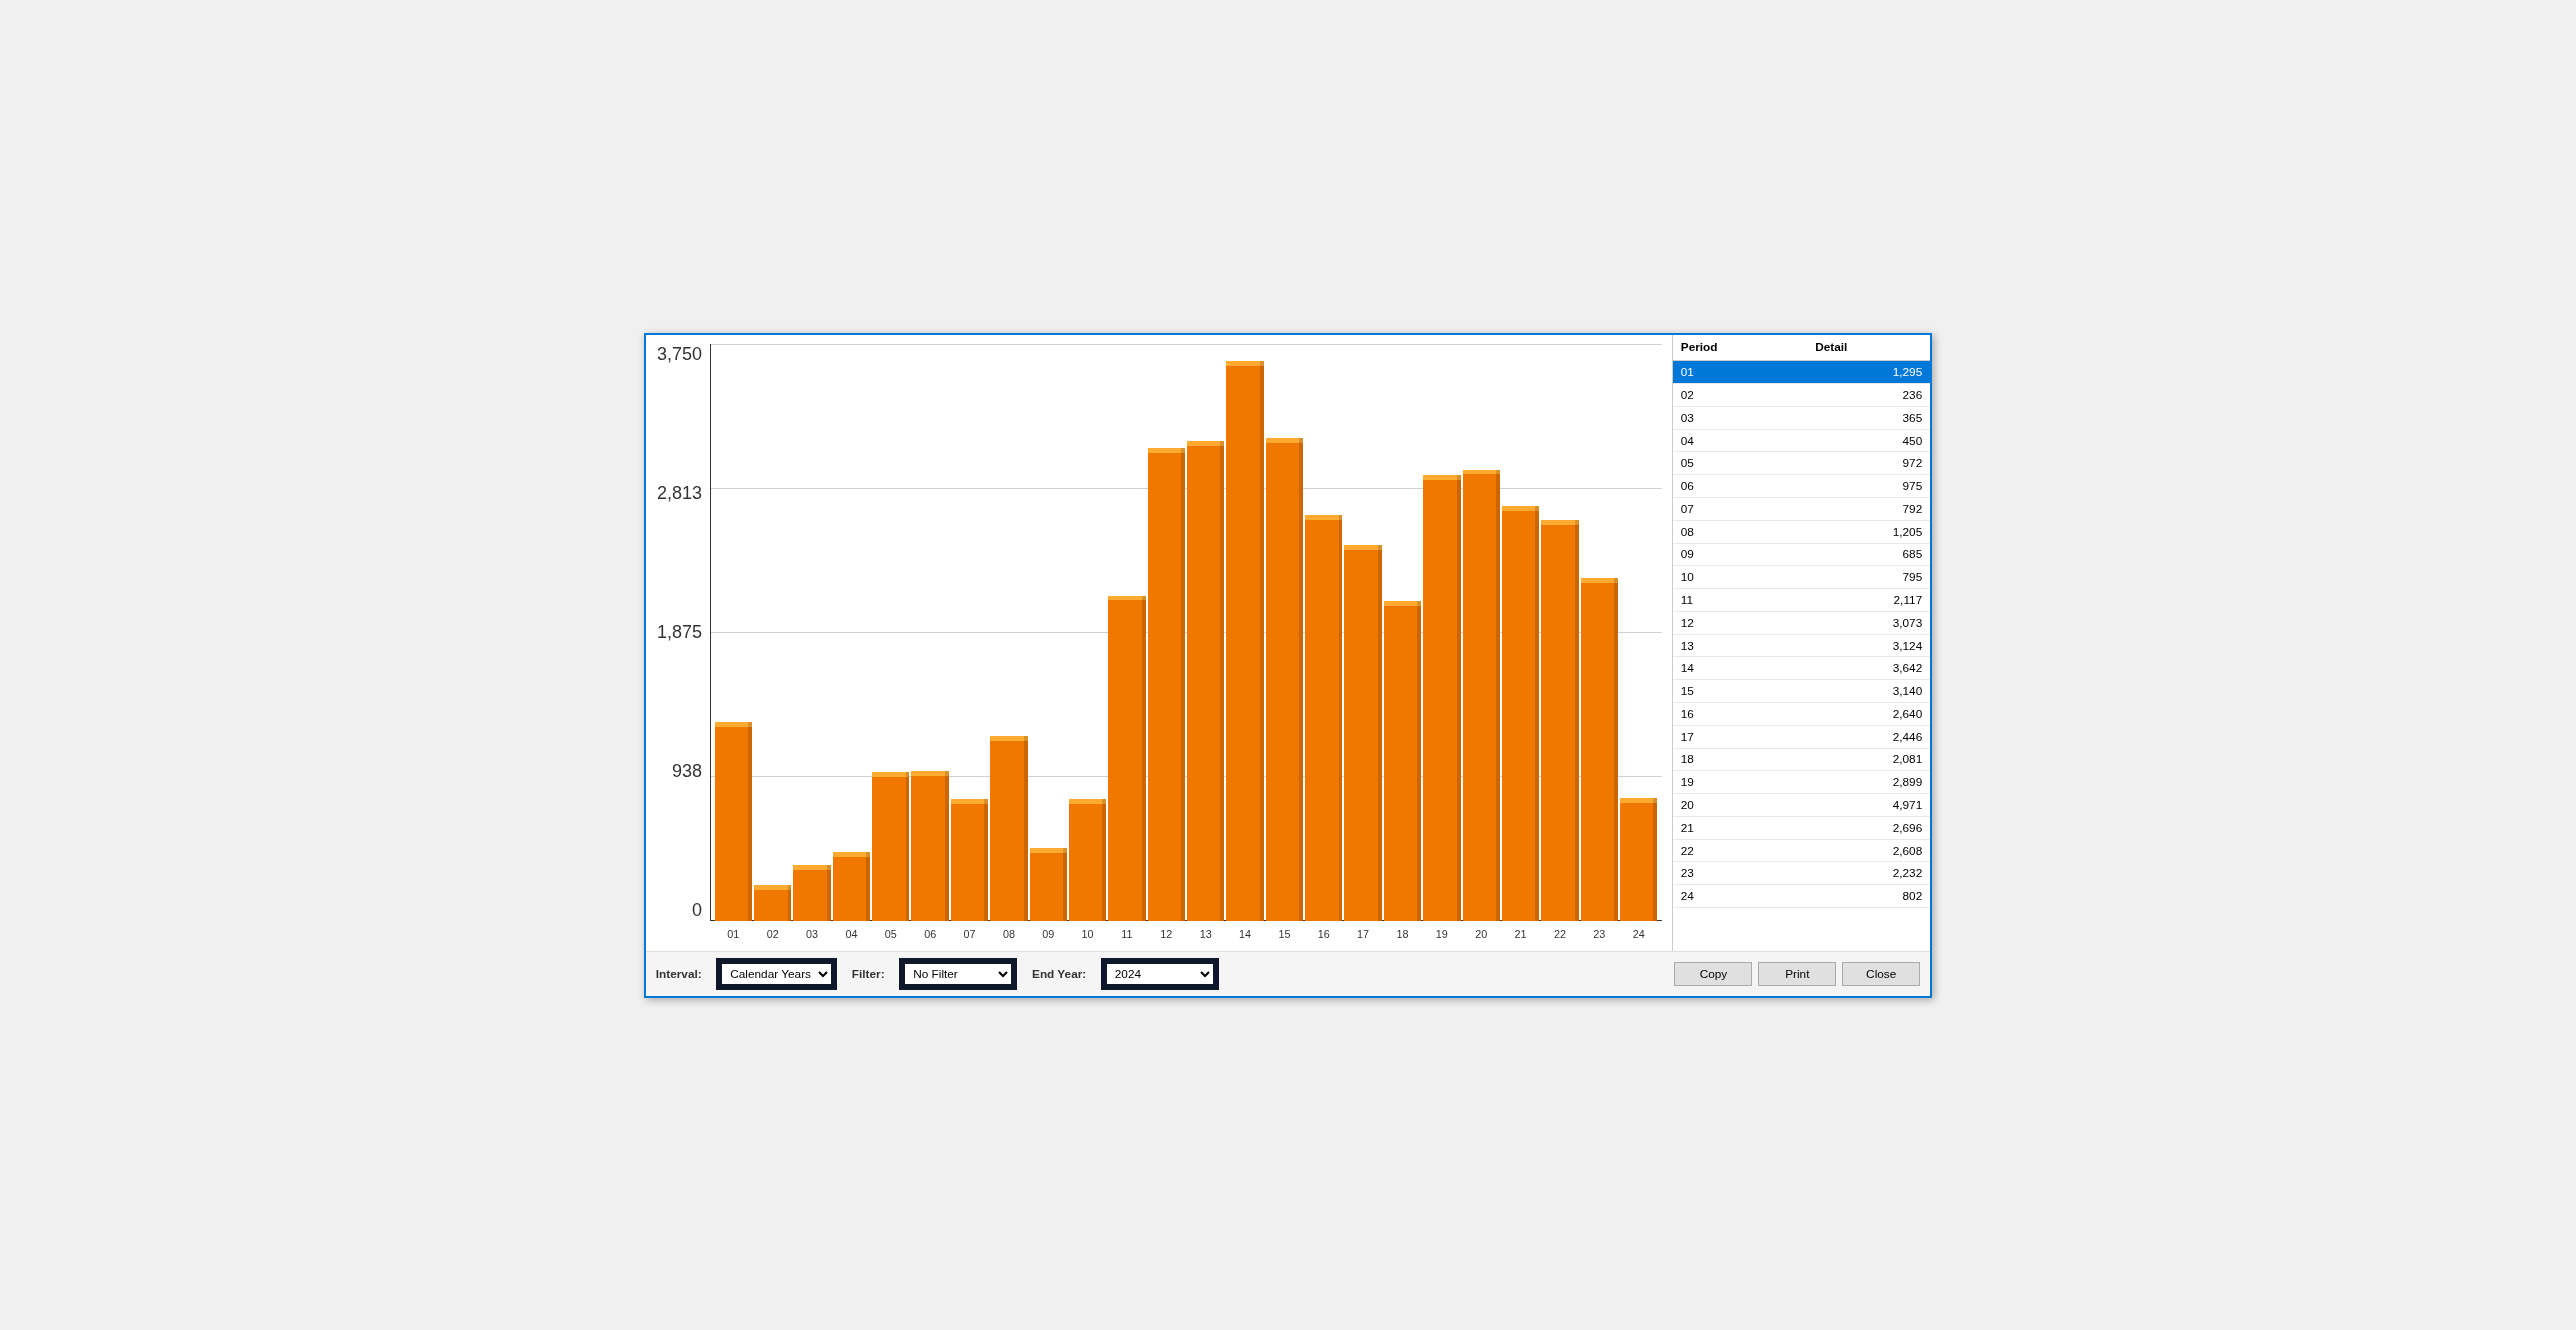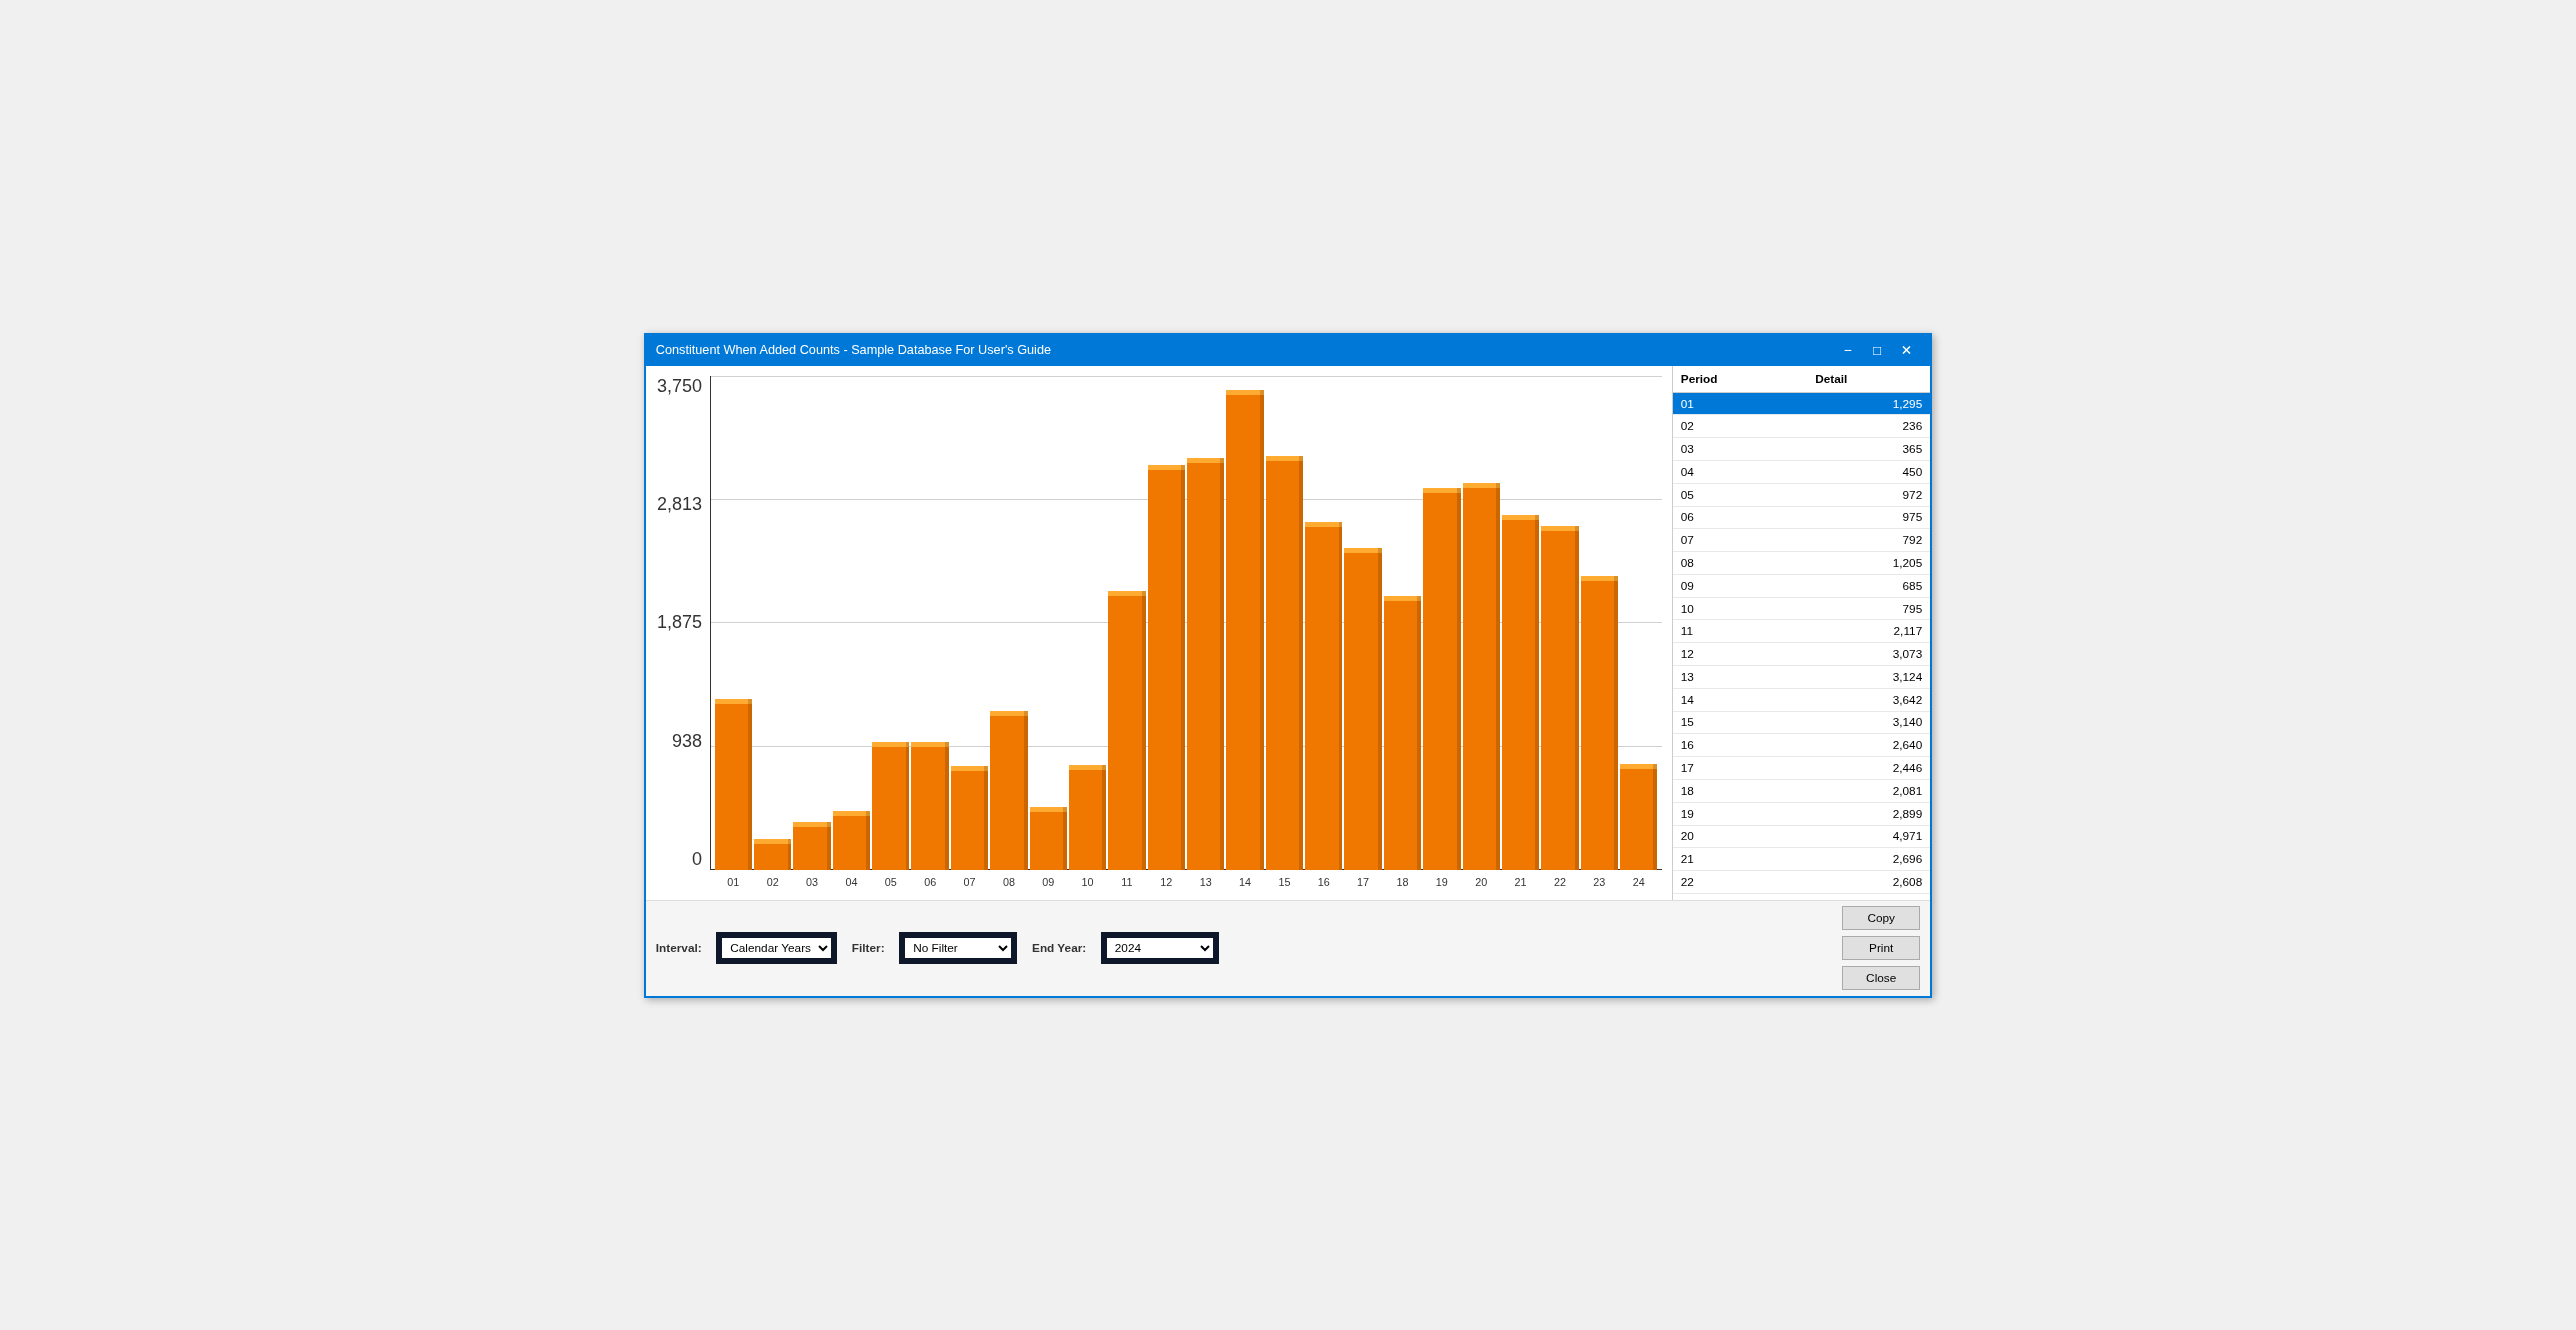--- a/index.html
+++ b/index.html
@@ -171,21 +171,20 @@
     }
     .bottom-label {
       font-size: 11.8px;
       font-weight: bold;
       color: #333;
     }
     .bottom-actions {
       margin-left: auto;
       display: flex;
       gap: 5.9px;
-      flex-direction: column;
     }
     .action-btn {
       padding: 3.9px 19.6px;
       background: #e0e0e0;
       border: 1px solid #aaa;
       cursor: pointer;
       font-size: 11.8px;
       min-width: 78px;
     }
     
@@ -257,28 +256,20 @@
       left: 0;
       bottom: 24.5px;
       border-left: 1px solid #333;
     }
   </style>
 </head>
 <body>
 
 <div class="window">
 
-  <div class="title-bar">
-    <span class="title-bar-title">Constituent When Added Counts - Sample Database For User's Guide</span>
-    <div class="title-bar-buttons">
-      <button class="title-btn">−</button>
-      <button class="title-btn">□</button>
-      <button class="title-btn close-btn">✕</button>
-    </div>
-  </div>
 
   <div class="main-content">
 
     <div class="chart-area">
       <div class="chart-wrapper">
 
         <div class="y-axis">
           <span class="y-axis-label">3,750</span>
           <span class="y-axis-label">2,813</span>
           <span class="y-axis-label">1,875</span>

